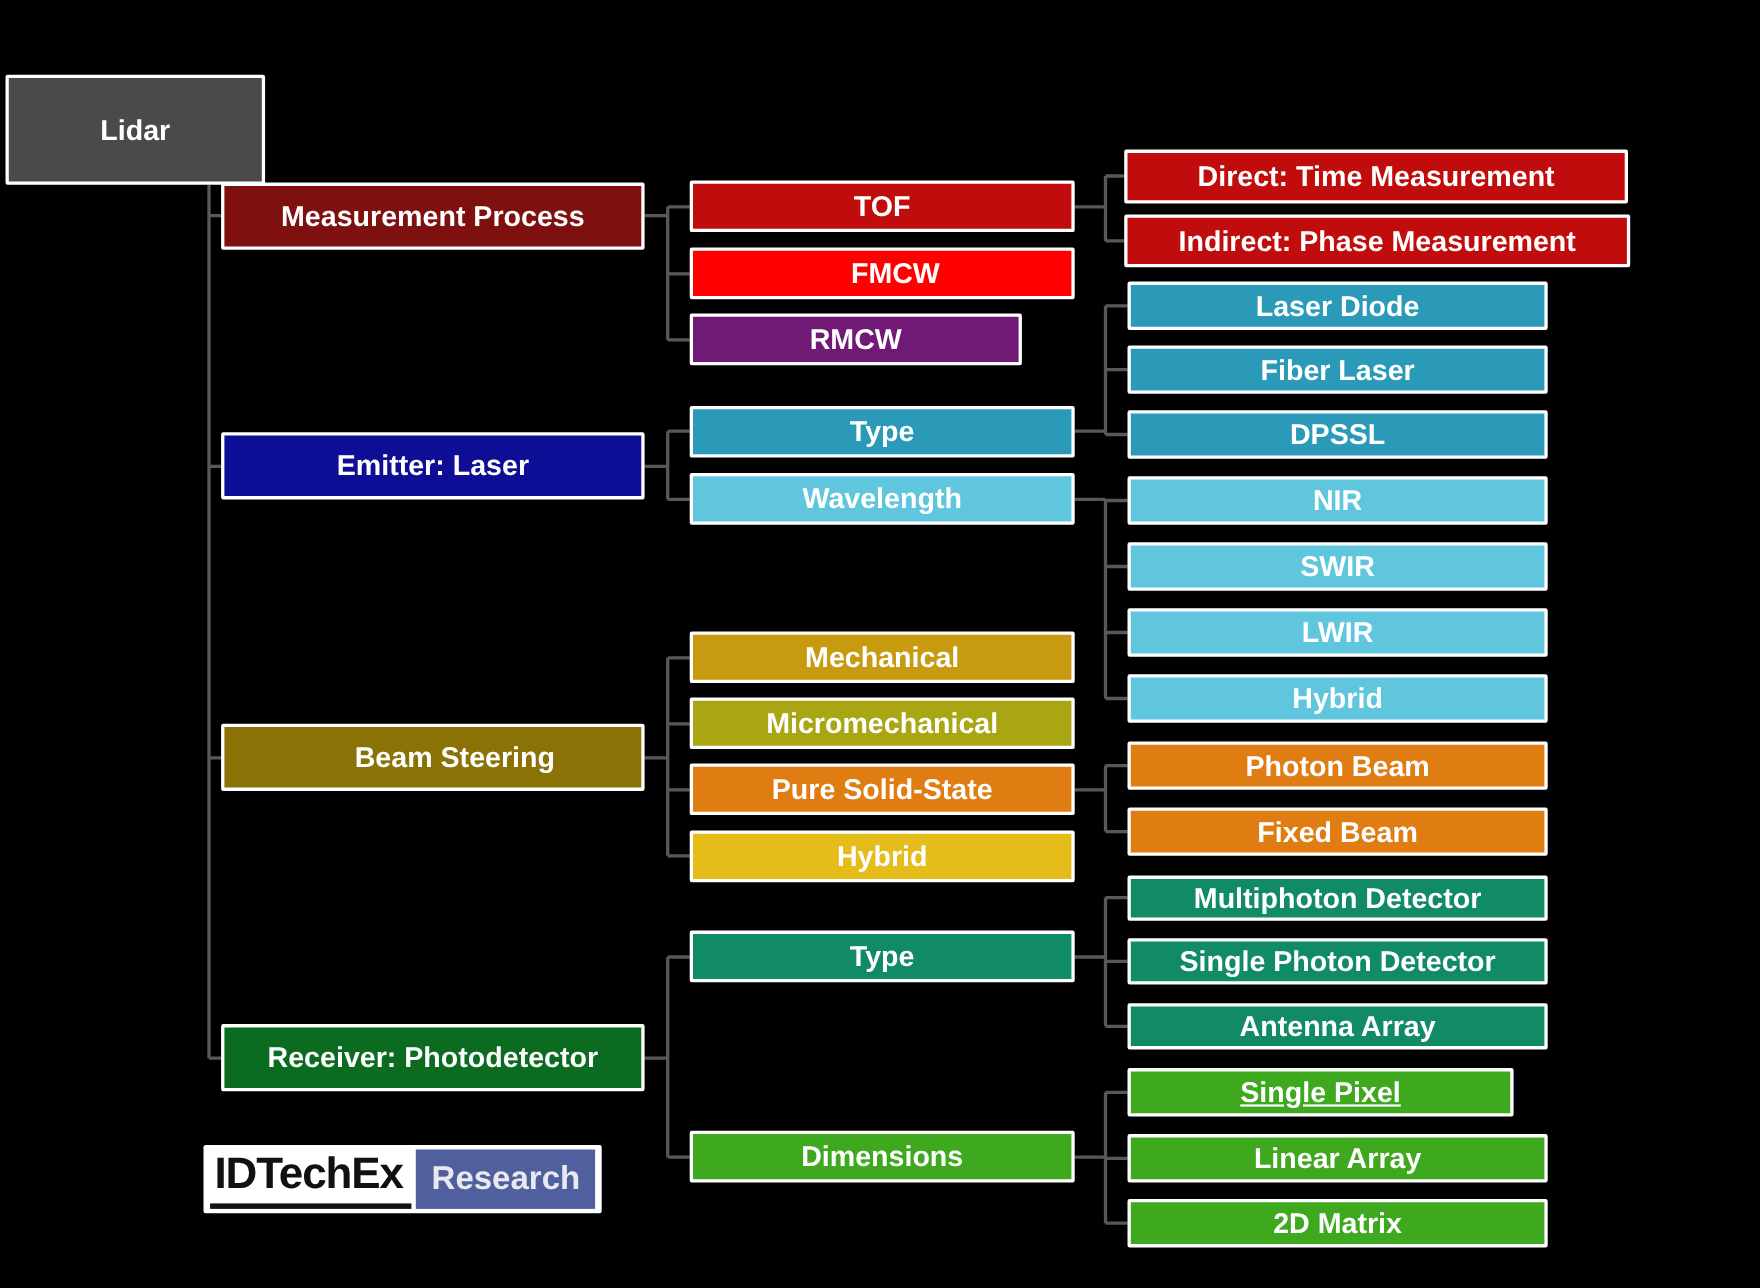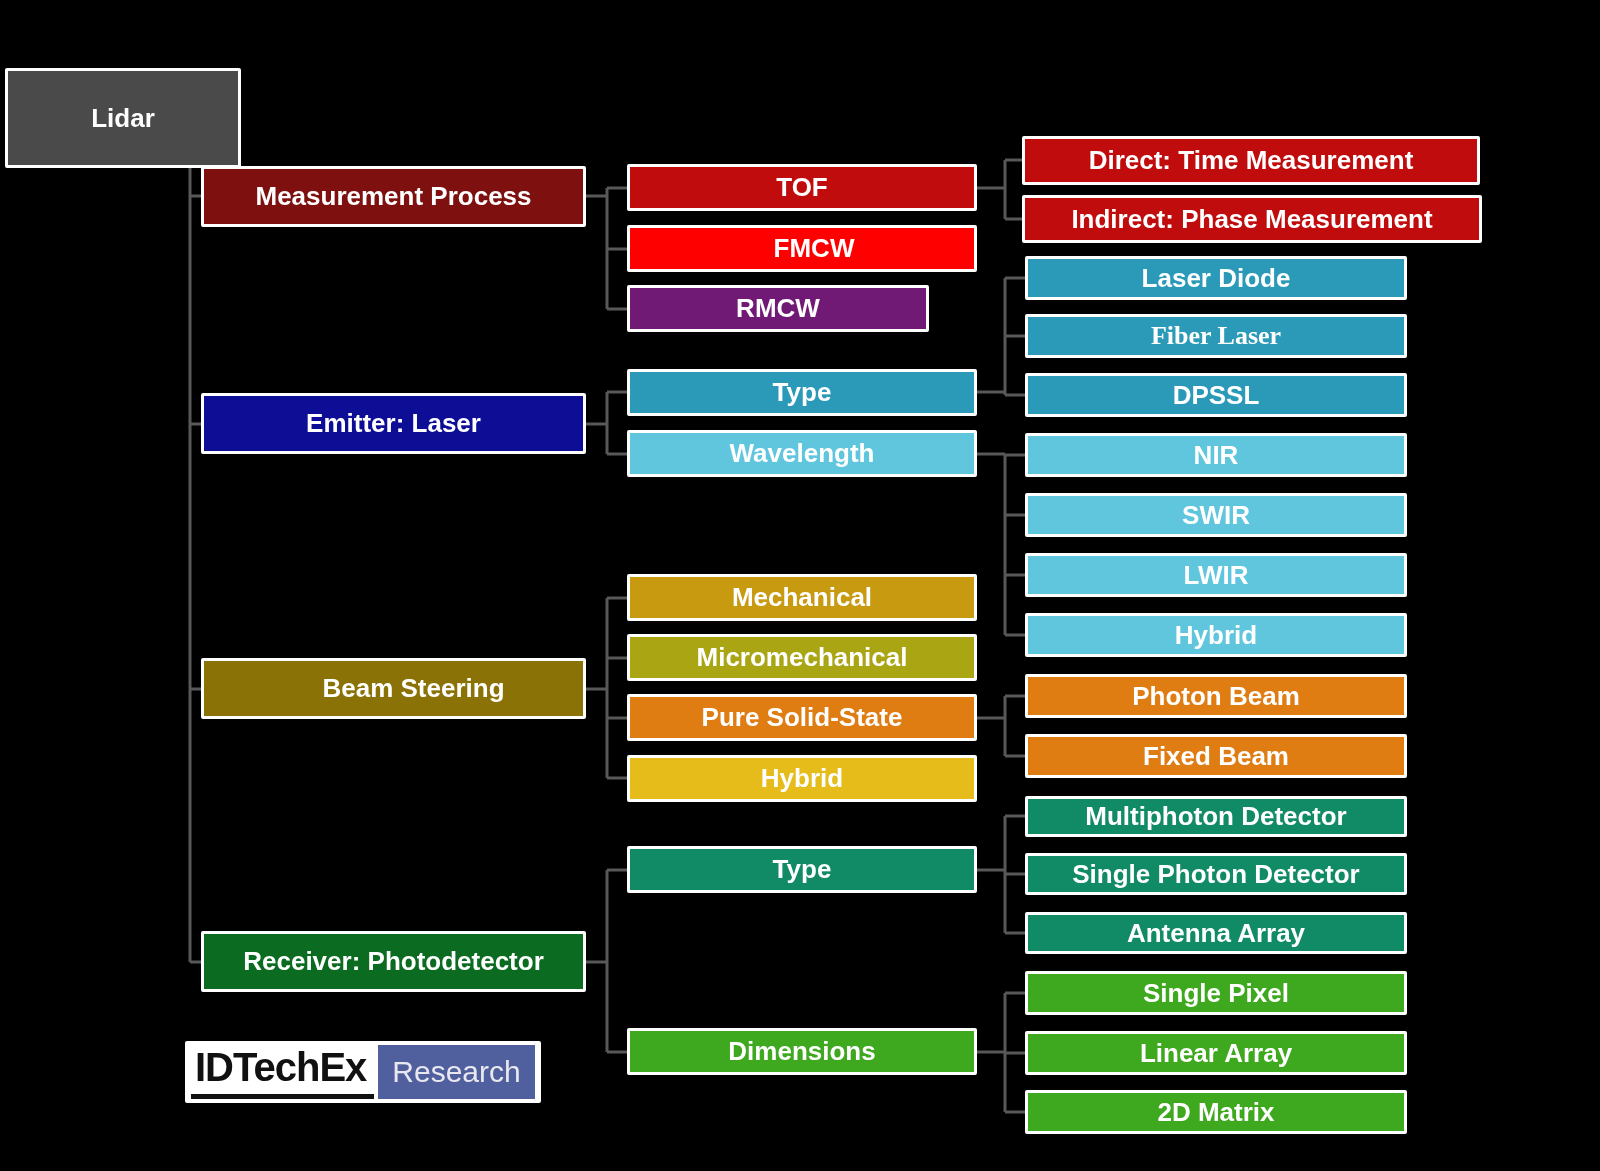--- a/index.html
+++ b/index.html
@@ -19,21 +19,21 @@
     position:absolute;left:185px;top:1041px;display:flex;align-items:stretch;
     background:#ffffff;padding:4px 6px;border-radius:2px;
   }
   .logo-brand{
     display:flex;align-items:center;padding:0 8px 4px 4px;color:#111111;
     font-weight:bold;font-size:40px;letter-spacing:-1px;
     border-bottom:5px solid #111111;
   }
   .logo-suffix{
     display:flex;align-items:center;padding:0 14px;margin-left:4px;
-    color:#e8e8ee;font-size:30px;font-weight:normal;
+    color:#e8e8ee;font-size:30px;font-weight:bold;
   }
 </style>
 </head>
 <body>
 
 <div class="canvas">
 
   <svg class="connectors" width="1600" height="1171" viewBox="0 0 1600 1171">
     <path d="M190,168 V962 M190,196 H201 M190,424 H201 M190,689 H201 M190,962 H201
              M586,196 H607 M607,188 V309 M607,188 H627 M607,249 H627 M607,309 H627
@@ -63,32 +63,32 @@
   <div class="node" style="left: 627px; top: 574px; width: 350px; height: 47px; background: rgb(199, 154, 16);">Mechanical</div>
   <div class="node" style="left: 627px; top: 634px; width: 350px; height: 47px; background: rgb(169, 165, 19);">Micromechanical</div>
   <div class="node" style="left: 627px; top: 694px; width: 350px; height: 47px; background: rgb(224, 125, 18);">Pure Solid-State</div>
   <div class="node" style="left: 627px; top: 755px; width: 350px; height: 47px; background: rgb(230, 188, 26);">Hybrid</div>
   <div class="node" style="left: 627px; top: 846px; width: 350px; height: 47px; background: rgb(17, 138, 102);">Type</div>
   <div class="node" style="left: 627px; top: 1028px; width: 350px; height: 47px; background: rgb(62, 168, 30);">Dimensions</div>
 
   <div class="node" style="left: 1022px; top: 136px; width: 458px; height: 49px; background: rgb(192, 12, 12);">Direct: Time Measurement</div>
   <div class="node" style="left: 1022px; top: 195px; width: 460px; height: 48px; background: rgb(192, 12, 12);">Indirect: Phase Measurement</div>
   <div class="node" style="left: 1025px; top: 256px; width: 382px; height: 44px; background: rgb(42, 154, 184);">Laser Diode</div>
-  <div class="node" style="left: 1025px; top: 314px; width: 382px; height: 44px; background: rgb(42, 154, 184); font-family: Liberation Serif, serif;">Fiber Laser</div>
+  <div class="node" style="left: 1025px; top: 314px; width: 382px; height: 44px; background: rgb(42, 154, 184);">Fiber Laser</div>
   <div class="node" style="left: 1025px; top: 373px; width: 382px; height: 44px; background: rgb(42, 154, 184);">DPSSL</div>
   <div class="node" style="left: 1025px; top: 433px; width: 382px; height: 44px; background: rgb(95, 198, 222);">NIR</div>
   <div class="node" style="left: 1025px; top: 493px; width: 382px; height: 44px; background: rgb(95, 198, 222);">SWIR</div>
   <div class="node" style="left: 1025px; top: 553px; width: 382px; height: 44px; background: rgb(95, 198, 222);">LWIR</div>
   <div class="node" style="left: 1025px; top: 613px; width: 382px; height: 44px; background: rgb(95, 198, 222);">Hybrid</div>
   <div class="node" style="left: 1025px; top: 674px; width: 382px; height: 44px; background: rgb(224, 125, 18);">Photon Beam</div>
   <div class="node" style="left: 1025px; top: 734px; width: 382px; height: 44px; background: rgb(224, 125, 18);">Fixed Beam</div>
   <div class="node" style="left: 1025px; top: 796px; width: 382px; height: 41px; background: rgb(17, 138, 102);">Multiphoton Detector</div>
   <div class="node" style="left: 1025px; top: 853px; width: 382px; height: 42px; background: rgb(17, 138, 102);">Single Photon Detector</div>
   <div class="node" style="left: 1025px; top: 912px; width: 382px; height: 42px; background: rgb(17, 138, 102);">Antenna Array</div>
-  <div class="node" style="left: 1025px; top: 971px; width: 382px; height: 44px; background: rgb(62, 168, 30);">Single Pixel</div>
+  <div class="node" style="left: 1025px; top: 971px; width: 351px; height: 44px; background: rgb(62, 168, 30); text-decoration: underline;">Single Pixel</div>
   <div class="node" style="left: 1025px; top: 1031px; width: 382px; height: 44px; background: rgb(62, 168, 30);">Linear Array</div>
   <div class="node" style="left: 1025px; top: 1090px; width: 382px; height: 44px; background: rgb(62, 168, 30);">2D Matrix</div>
 
   <div class="logo">
     <div class="logo-brand">IDTechEx</div>
     <div class="logo-suffix" style="background: rgb(80, 96, 159);">Research</div>
   </div>
 
 </div>
 

